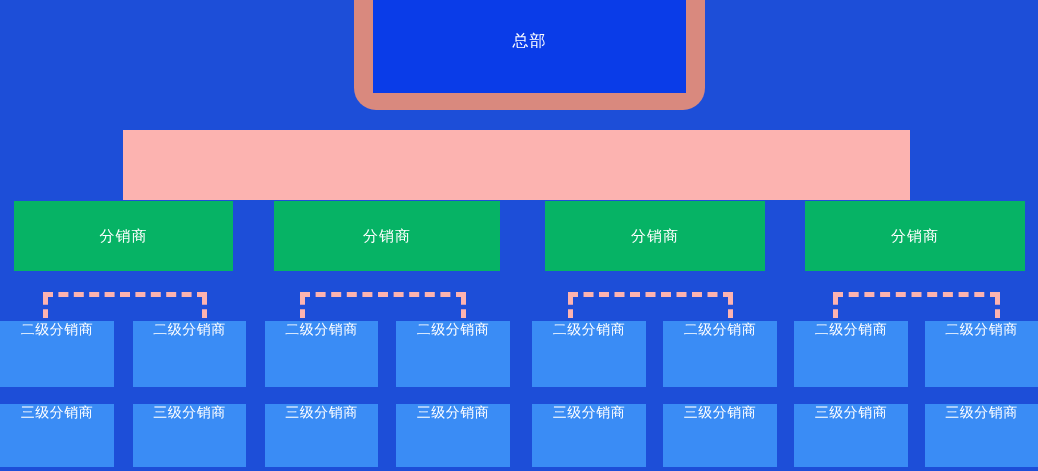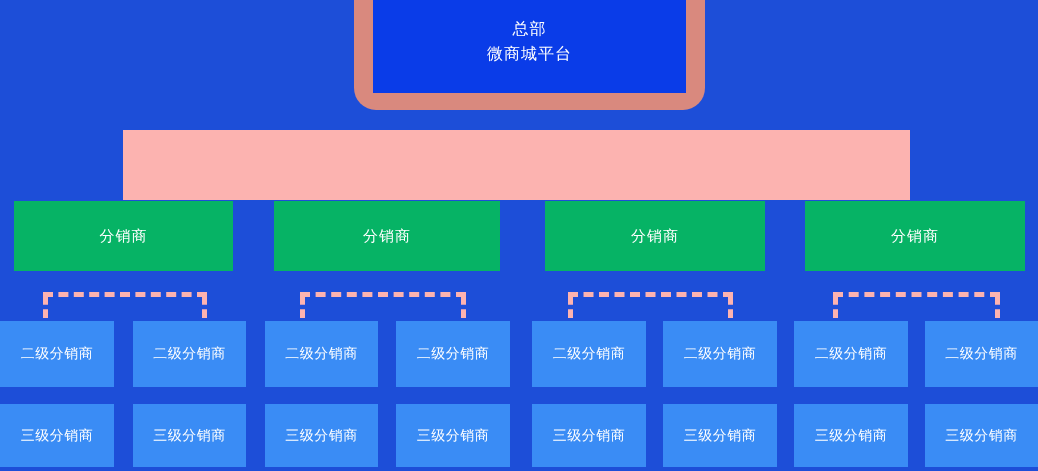--- a/index.html
+++ b/index.html
@@ -115,35 +115,34 @@
     width: 1038px;
     height: 63px;
   }
   .blue-box {
     position: absolute;
     top: 0;
     height: 100%;
     background: #3a8cf5;
     color: #ffffff;
     display: flex;
-    align-items: center;
+    align-items: flex-start;
     justify-content: center;
     font-size: 14px;
     letter-spacing: 0.5px;
   }
 </style>
 </head>
 <body>
 
 <div id="chart-canvas">
 
   <div class="hq-wrapper"></div>
   <div class="hq-box">
     <span class="hq-line">总部</span>
-    <span class="hq-line">微商城平台</span>
   </div>
 
   <div class="spread-bar"></div>
 
   <div class="lvl1-row">
       <div class="green-box" style="left: 14px; width: 219px;">
         <span>分销商</span>
       </div>
       <div class="green-box" style="left: 274px; width: 226px;">
         <span>分销商</span>

